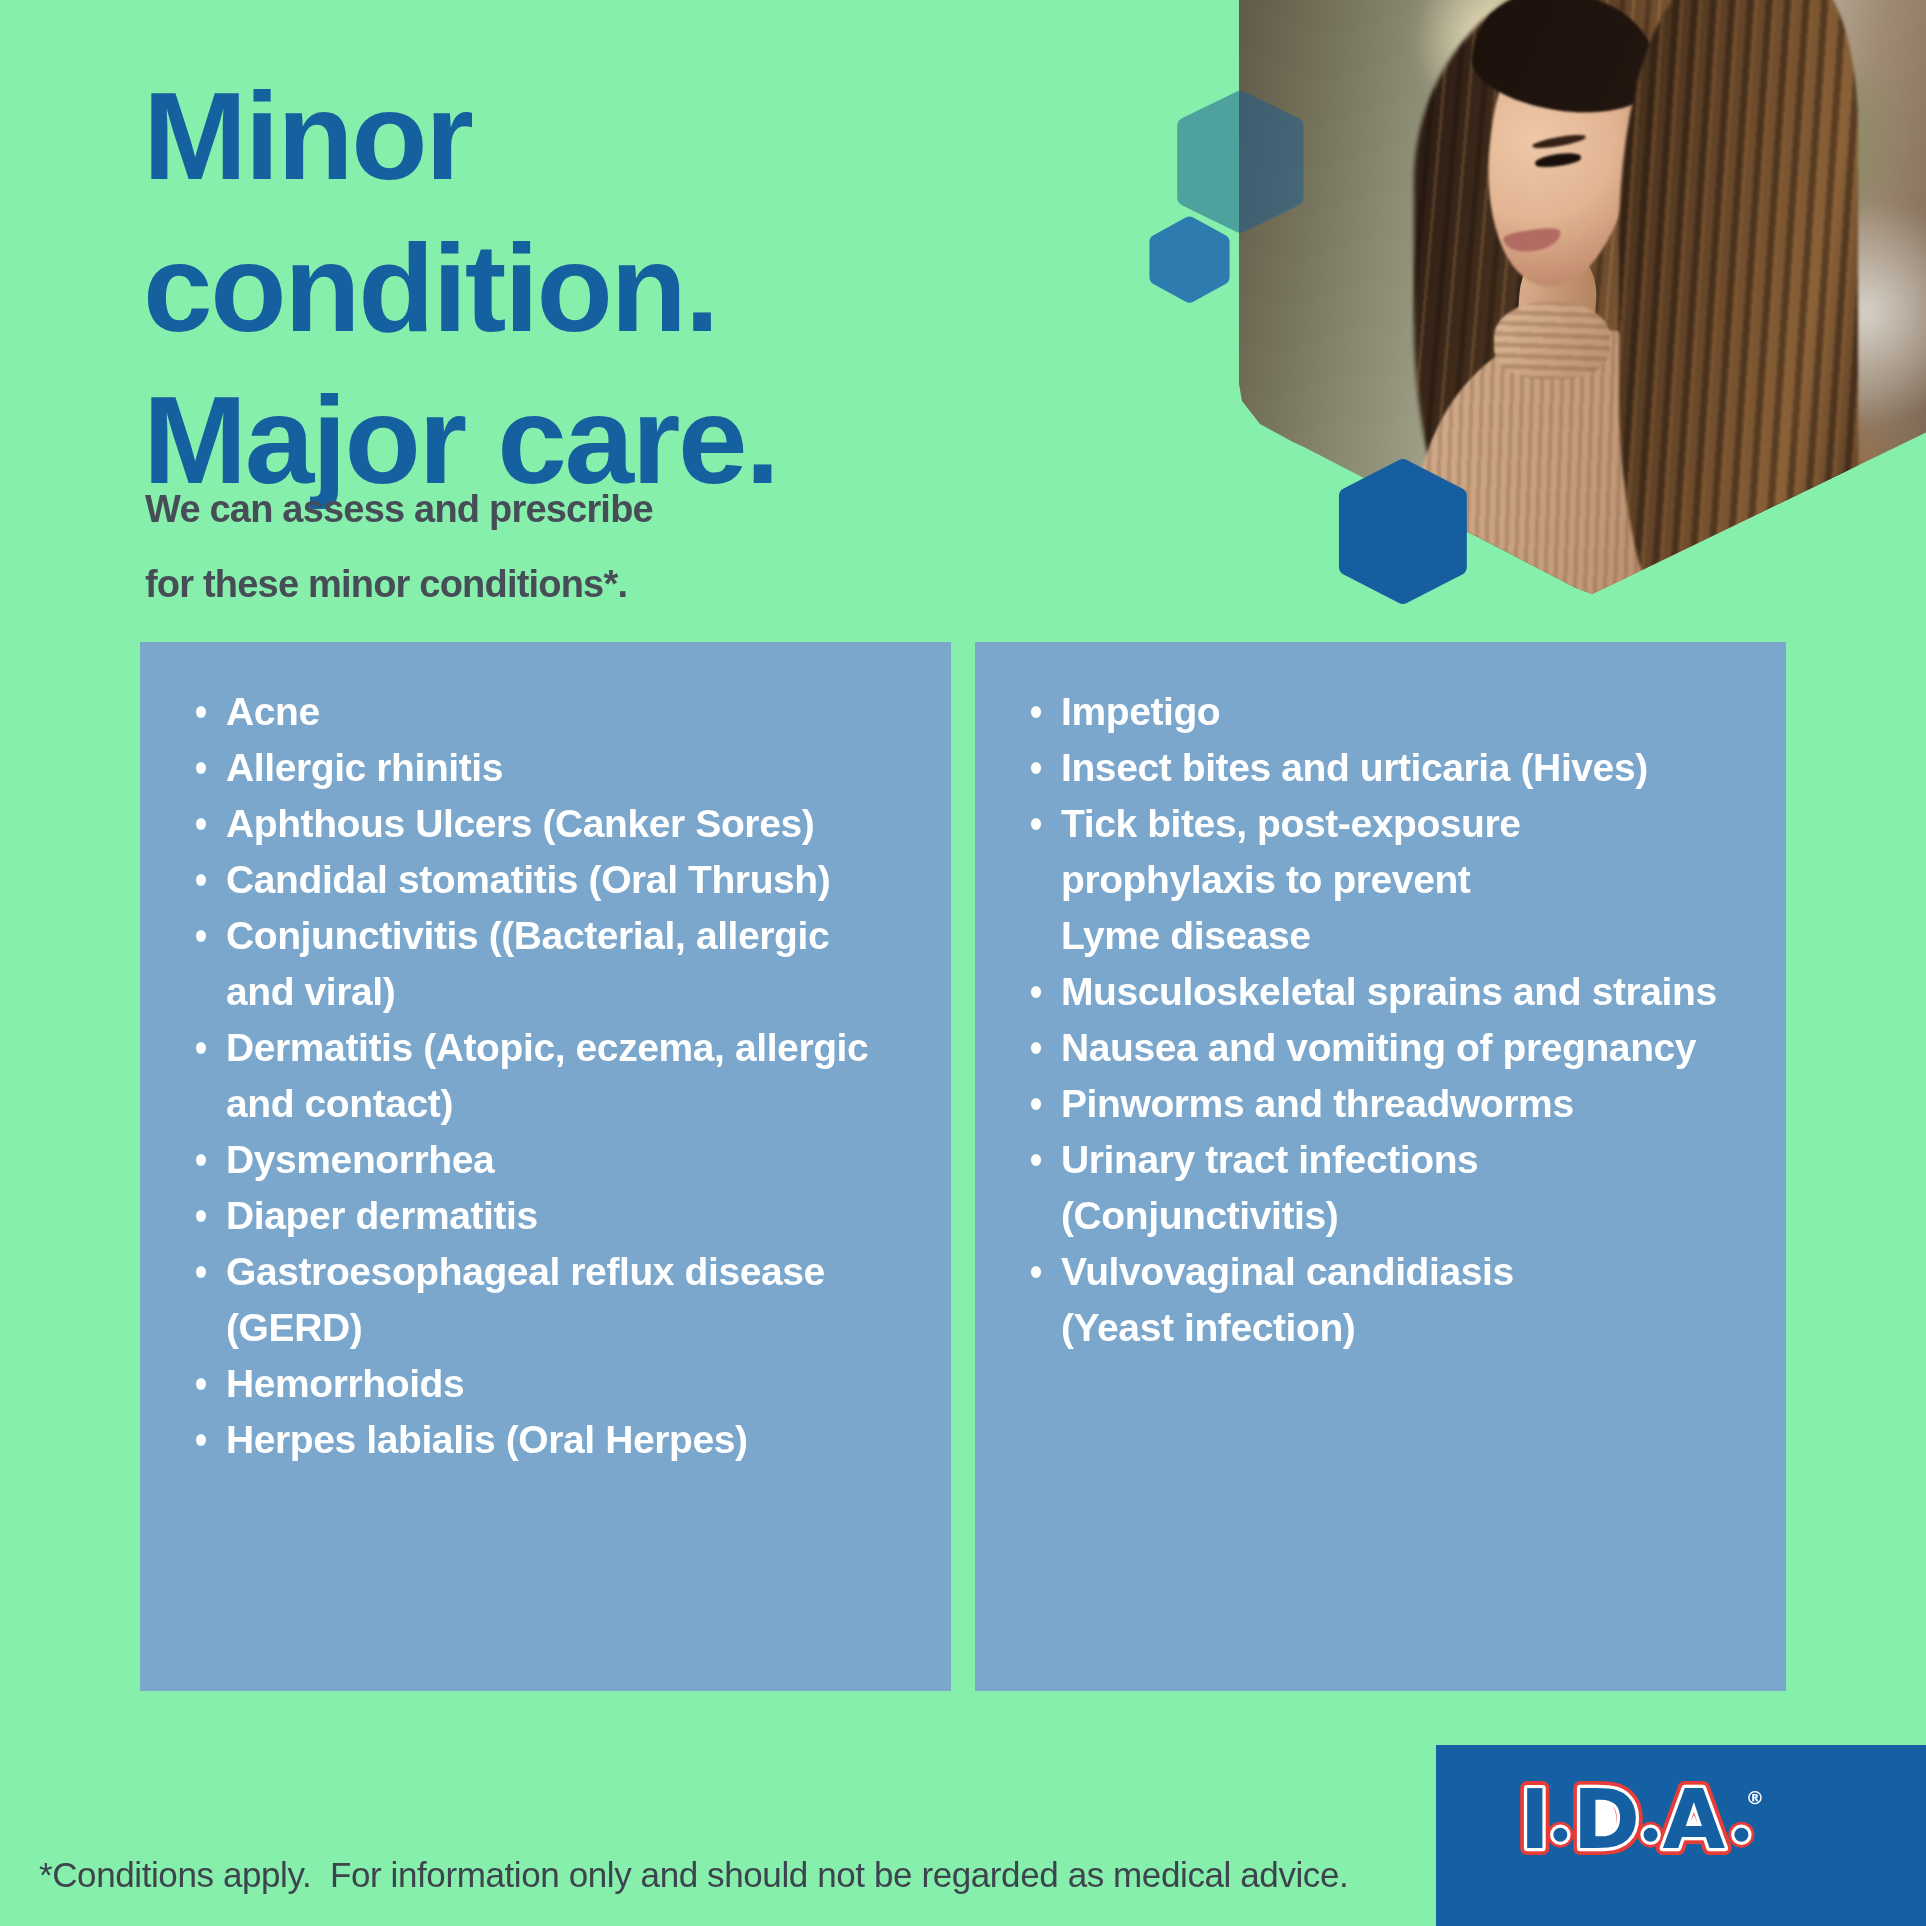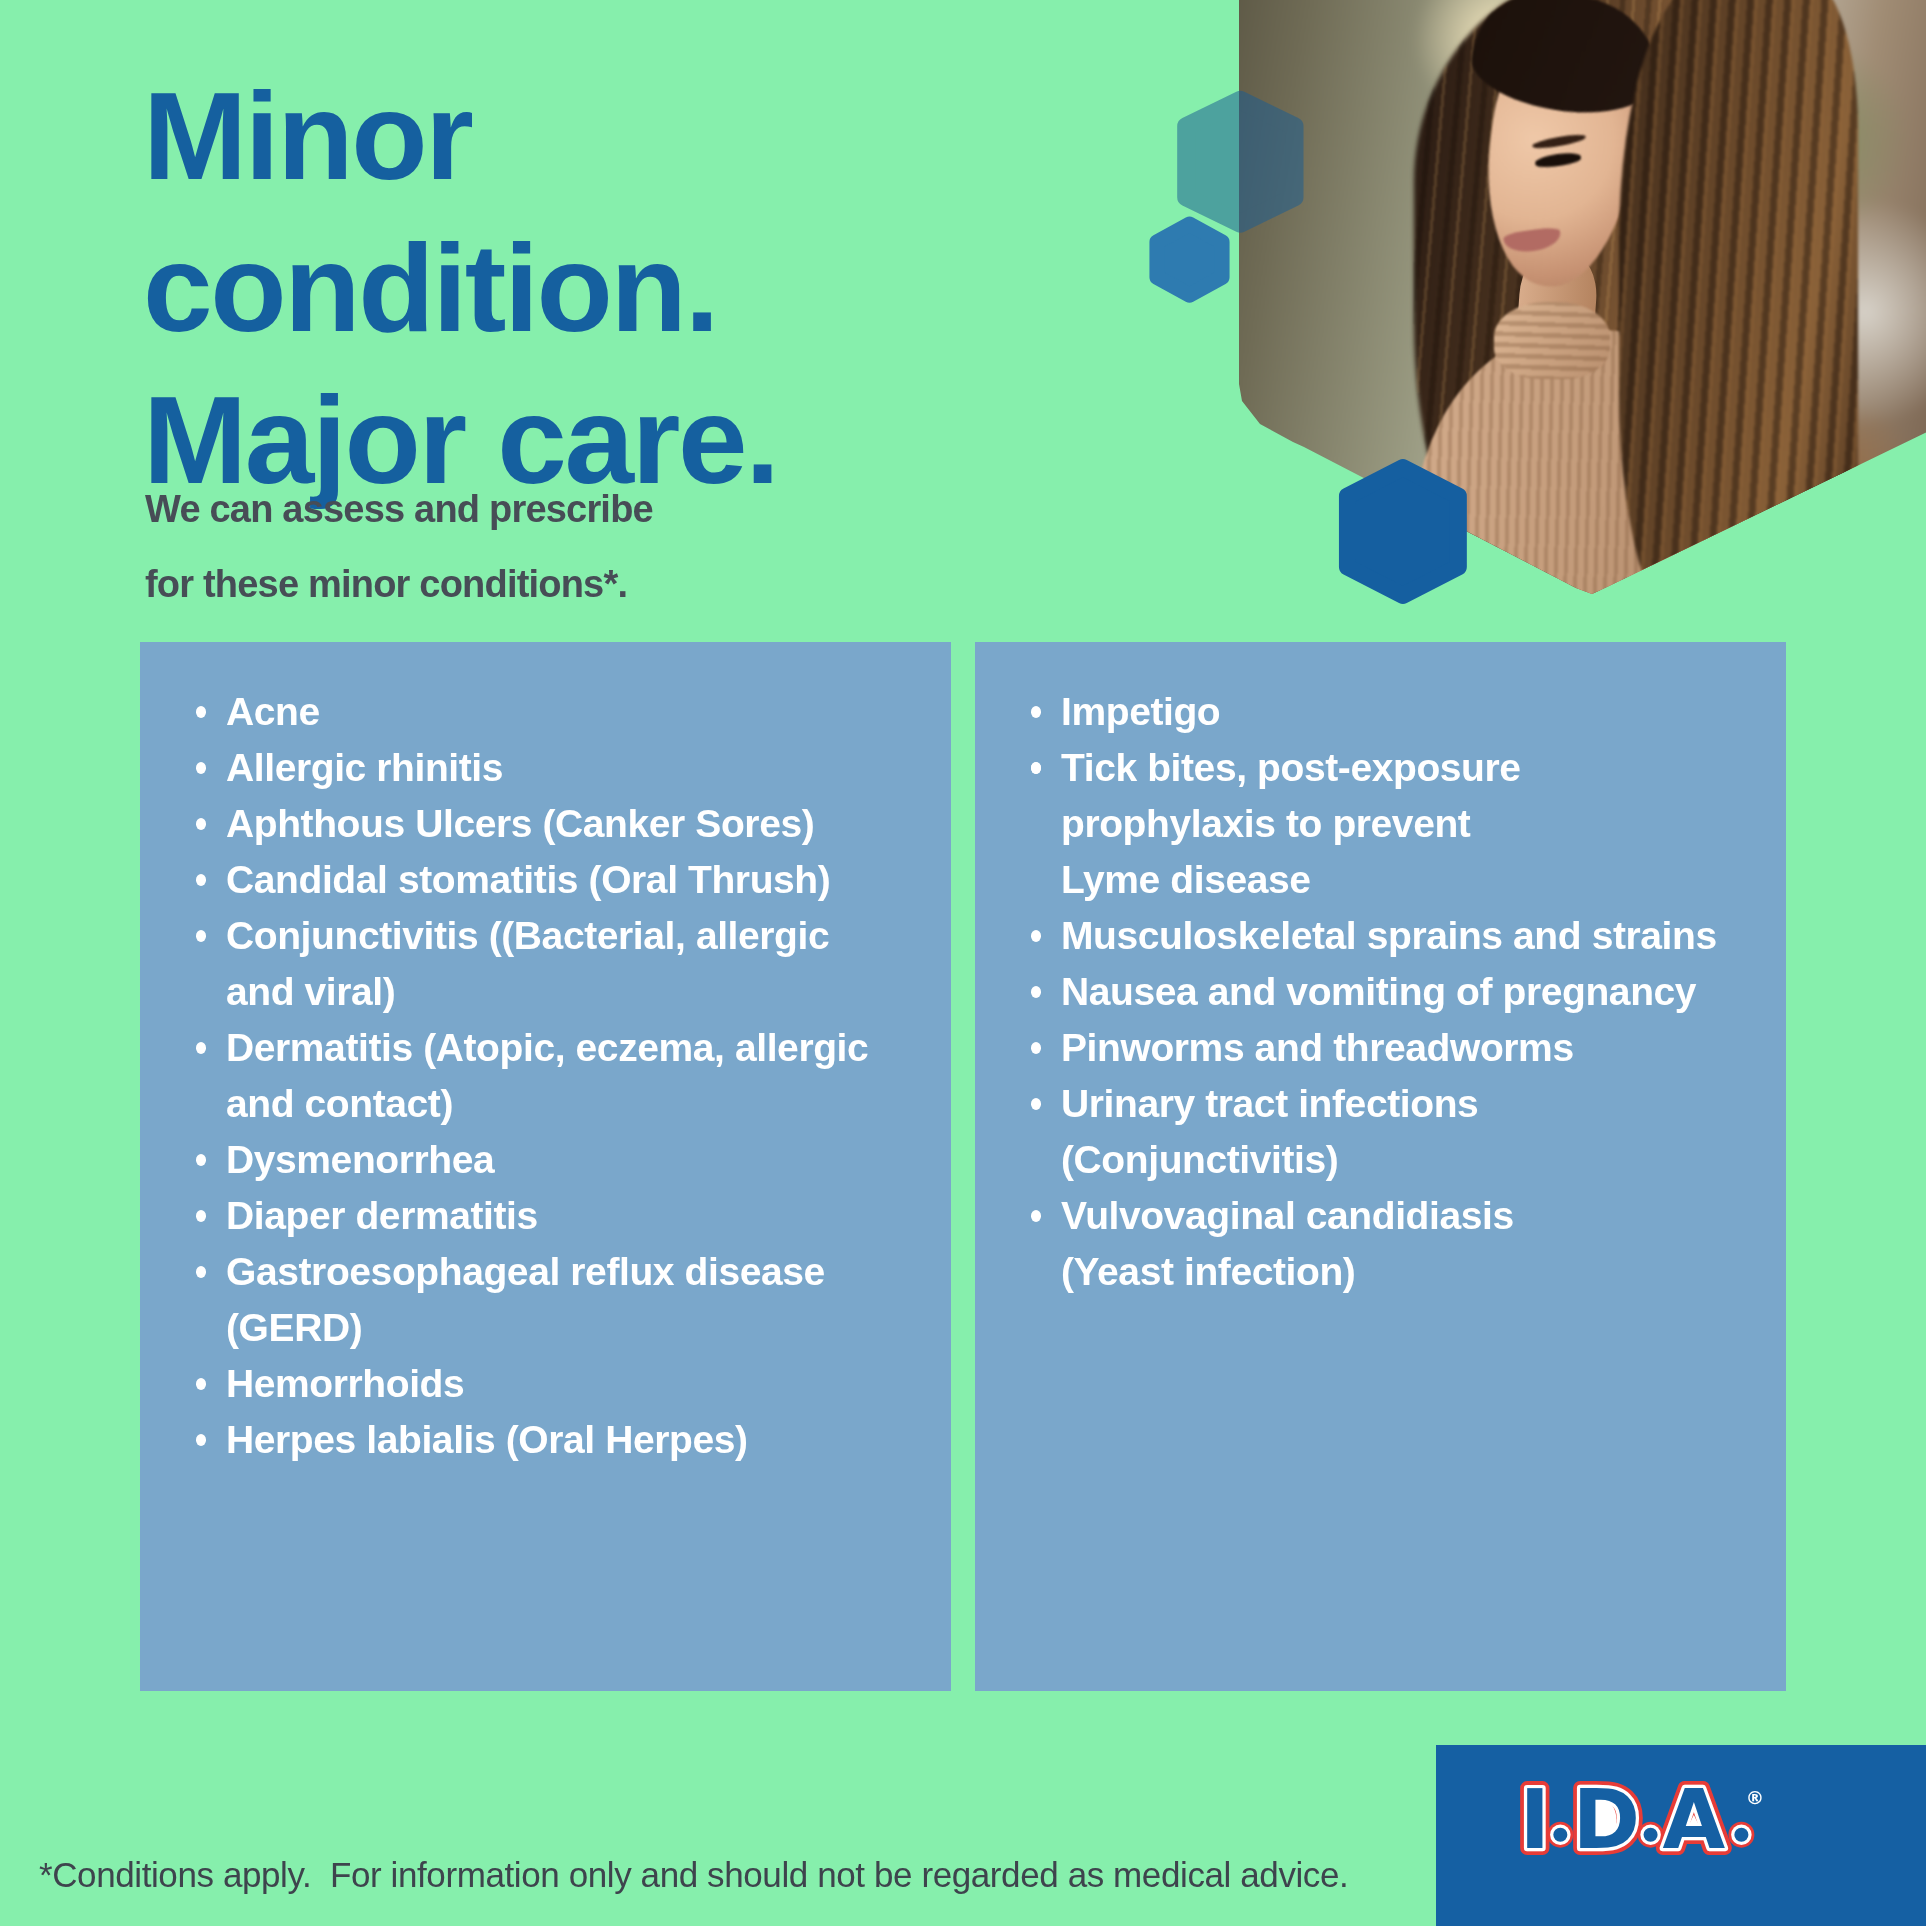--- a/index.html
+++ b/index.html
@@ -144,21 +144,21 @@
         <li class="cond-item"><span class="bullet"></span><span>Gastroesophageal reflux disease
 (GERD)</span></li>
         <li class="cond-item"><span class="bullet"></span><span>Hemorrhoids</span></li>
         <li class="cond-item"><span class="bullet"></span><span>Herpes labialis (Oral Herpes)</span></li>
       </ul>
   </div>
 
   <div class="cond-box right">
     <ul class="cond-list">
         <li class="cond-item"><span class="bullet"></span><span>Impetigo</span></li>
-        <li class="cond-item"><span class="bullet"></span></li>
+        <li class="cond-item"><span class="bullet"></span><span>Insect bites and urticaria (Hives)</span></li>
         <li class="cond-item"><span class="bullet"></span><span>Tick bites, post-exposure
 prophylaxis to prevent
 Lyme disease</span></li>
         <li class="cond-item"><span class="bullet"></span><span>Musculoskeletal sprains and strains</span></li>
         <li class="cond-item"><span class="bullet"></span><span>Nausea and vomiting of pregnancy</span></li>
         <li class="cond-item"><span class="bullet"></span><span>Pinworms and threadworms</span></li>
         <li class="cond-item"><span class="bullet"></span><span>Urinary tract infections
 (Conjunctivitis)</span></li>
         <li class="cond-item"><span class="bullet"></span><span>Vulvovaginal candidiasis
 (Yeast infection)</span></li>

